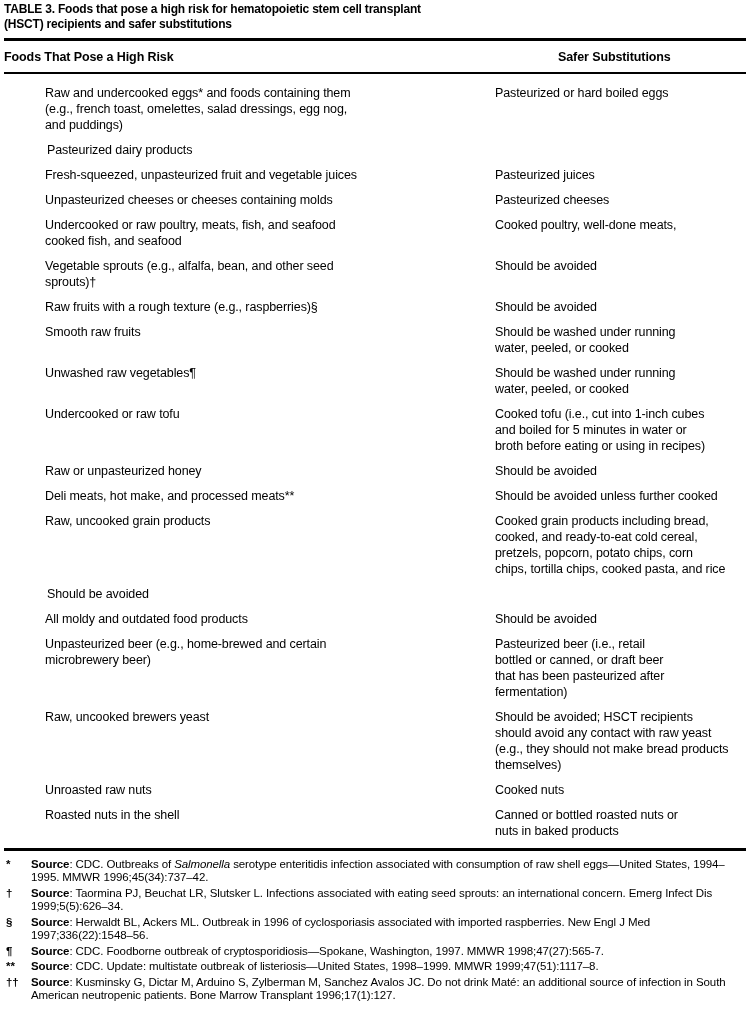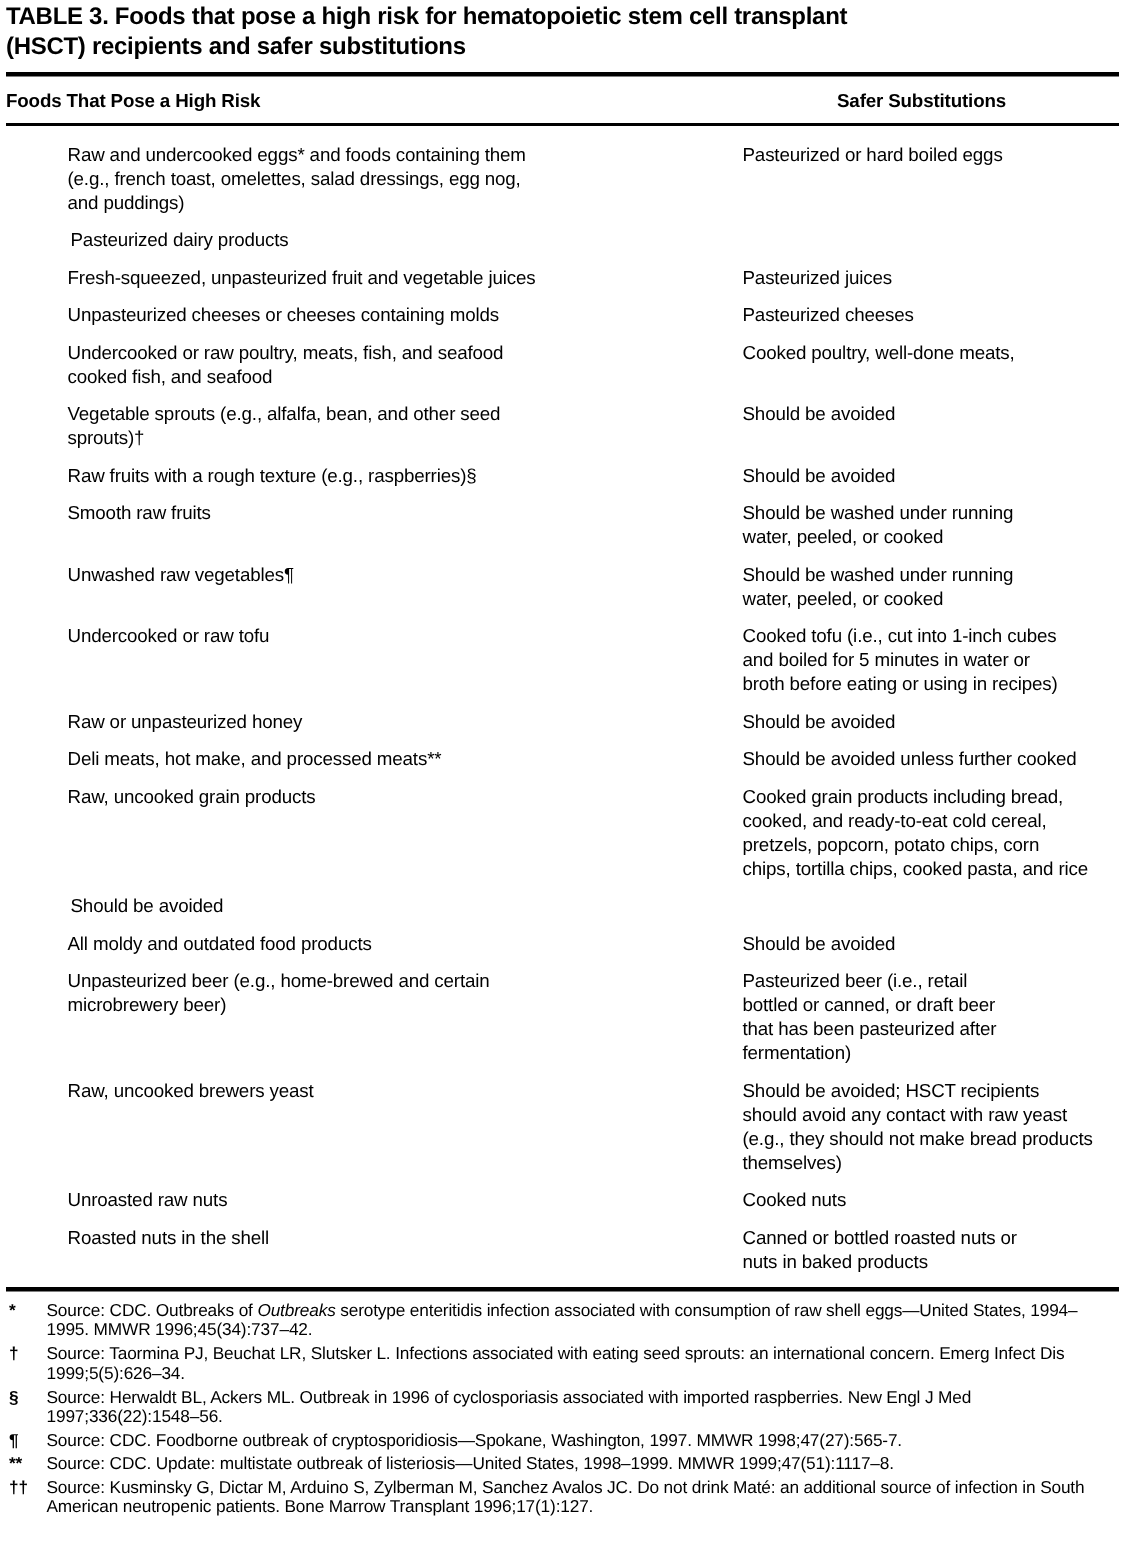--- a/index.html
+++ b/index.html
@@ -8,21 +8,21 @@
     width: 750px;
     min-height: 1028px;
     background: #ffffff;
     color: #000000;
     font-family: "Liberation Sans", sans-serif;
   }
   .page { padding: 2px 4px 0 4px; }
 
   .title {
     font-weight: 700;
-    font-size: 16px;
+    font-size: 12px;
     line-height: 1.28;
     letter-spacing: -0.2px;
     white-space: pre-line;
   }
   .rule-thick {
     border: 0;
     border-top: 3px solid #000;
     margin: 5px 0 0 0;
   }
   .rule-thin {
@@ -64,21 +64,21 @@
     position: relative;
     padding-left: 27px;
     margin-bottom: 2px;
   }
   .fn-marker {
     position: absolute;
     left: 2px;
     top: 0;
     font-weight: 700;
   }
-  .fn-label { font-weight: 400; }
+  .fn-label { font-weight: 700; }
 </style>
 </head>
 <body>
 
 <div class="page">
 
   <div class="title">TABLE 3. Foods that pose a high risk for hematopoietic stem cell transplant
 (HSCT) recipients and safer substitutions</div>
 
   <hr class="rule-thick">
@@ -201,21 +201,21 @@
     <div class="cell-left">Roasted nuts in the shell</div>
     <div class="cell-right">Canned or bottled roasted nuts or
 nuts in baked products</div>
   </div>
 </div>
 
   <hr class="rule-thick">
 
   <div class="footnotes">
   <div class="footnote">
-    <span class="fn-marker">*</span><span class="fn-label">Source</span><span>: </span><span><span>CDC. Outbreaks of </span><span style="font-style: italic;">Outbreaks</span><span> serotype enteritidis infection associated with consumption of raw shell eggs—United States, 1994–1995. MMWR 1996;45(34):737–42.</span></span>
+    <span class="fn-marker">*</span><span class="fn-label">Source</span><span>: </span><span><span>CDC. Outbreaks of </span><span style="font-style: italic;">Salmonella</span><span> serotype enteritidis infection associated with consumption of raw shell eggs—United States, 1994–1995. MMWR 1996;45(34):737–42.</span></span>
   </div>
 
   <div class="footnote">
     <span class="fn-marker">†</span><span class="fn-label">Source</span><span>: </span><span><span>Taormina PJ, Beuchat LR, Slutsker L. Infections associated with eating seed sprouts: an international concern. Emerg Infect Dis 1999;5(5):626–34.</span></span>
   </div>
 
   <div class="footnote">
     <span class="fn-marker">§</span><span class="fn-label">Source</span><span>: </span><span><span>Herwaldt BL, Ackers ML. Outbreak in 1996 of cyclosporiasis associated with imported raspberries. New Engl J Med 1997;336(22):1548–56.</span></span>
   </div>
 

